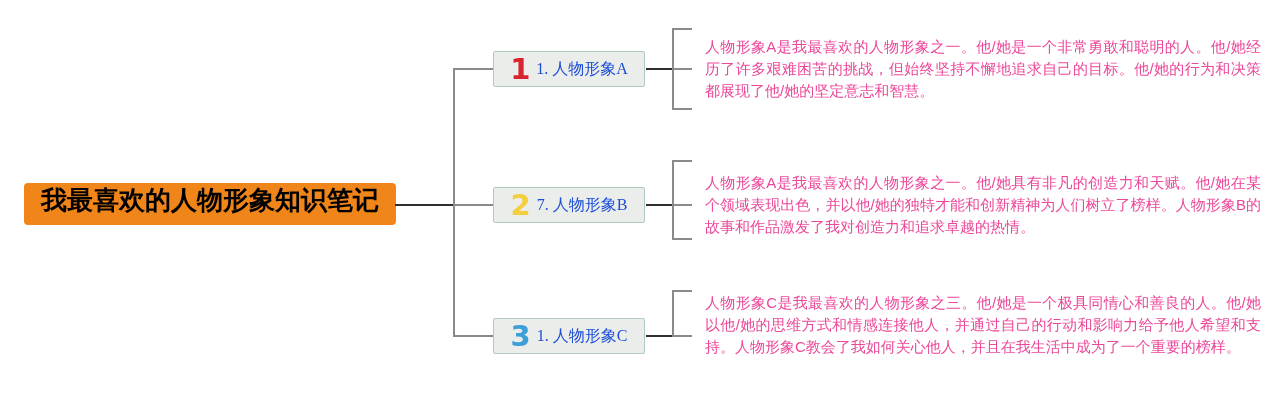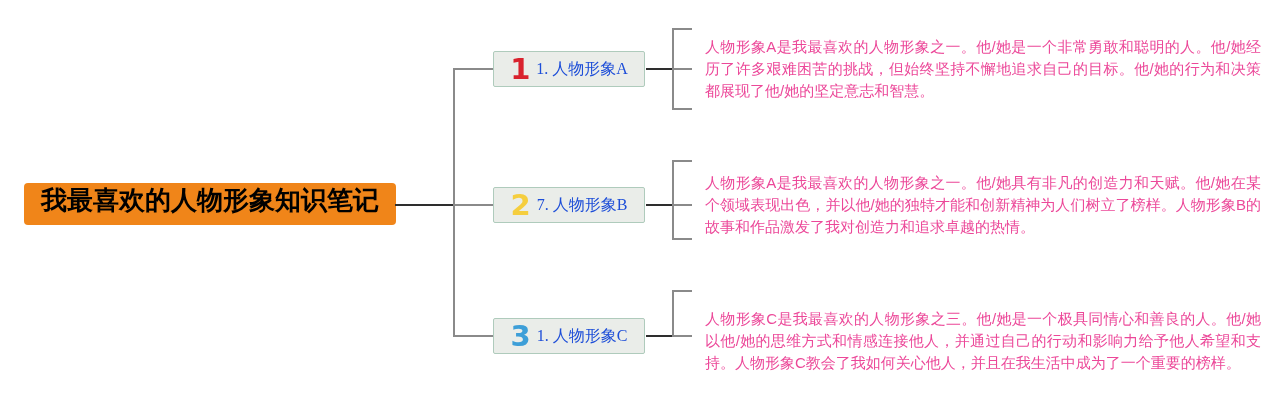--- a/index.html
+++ b/index.html
@@ -84,15 +84,15 @@
   <div class="desc" style="top:172px;">人物形象A是我最喜欢的人物形象之一。他/她具有非凡的创造力和天赋。他/她在某个领域表现出色，并以他/她的独特才能和创新精神为人们树立了榜样。人物形象B的故事和作品激发了我对创造力和追求卓越的热情。</div>
 
   <div class="branch-node" style="top:318px;">
     <span class="branch-number" style="color: rgb(61, 159, 216);">3</span>
     <span class="branch-label">1. 人物形象C</span>
   </div>
   <div class="line h dark" style="left:646px;top:335px;width:26px;"></div>
   <div class="line v" style="left:672px;top:290px;height:47px;"></div>
   <div class="line h" style="left:672px;top:290px;width:20px;"></div>
   <div class="line h" style="left:672px;top:335px;width:20px;"></div>
-  <div class="desc" style="top:308px;">人物形象C是我最喜欢的人物形象之三。他/她是一个极具同情心和善良的人。他/她以他/她的思维方式和情感连接他人，并通过自己的行动和影响力给予他人希望和支持。人物形象C教会了我如何关心他人，并且在我生活中成为了一个重要的榜样。</div>
+  <div class="desc" style="top:292px;">人物形象C是我最喜欢的人物形象之三。他/她是一个极具同情心和善良的人。他/她以他/她的思维方式和情感连接他人，并通过自己的行动和影响力给予他人希望和支持。人物形象C教会了我如何关心他人，并且在我生活中成为了一个重要的榜样。</div>
 
 </div>
 
 </body></html>

